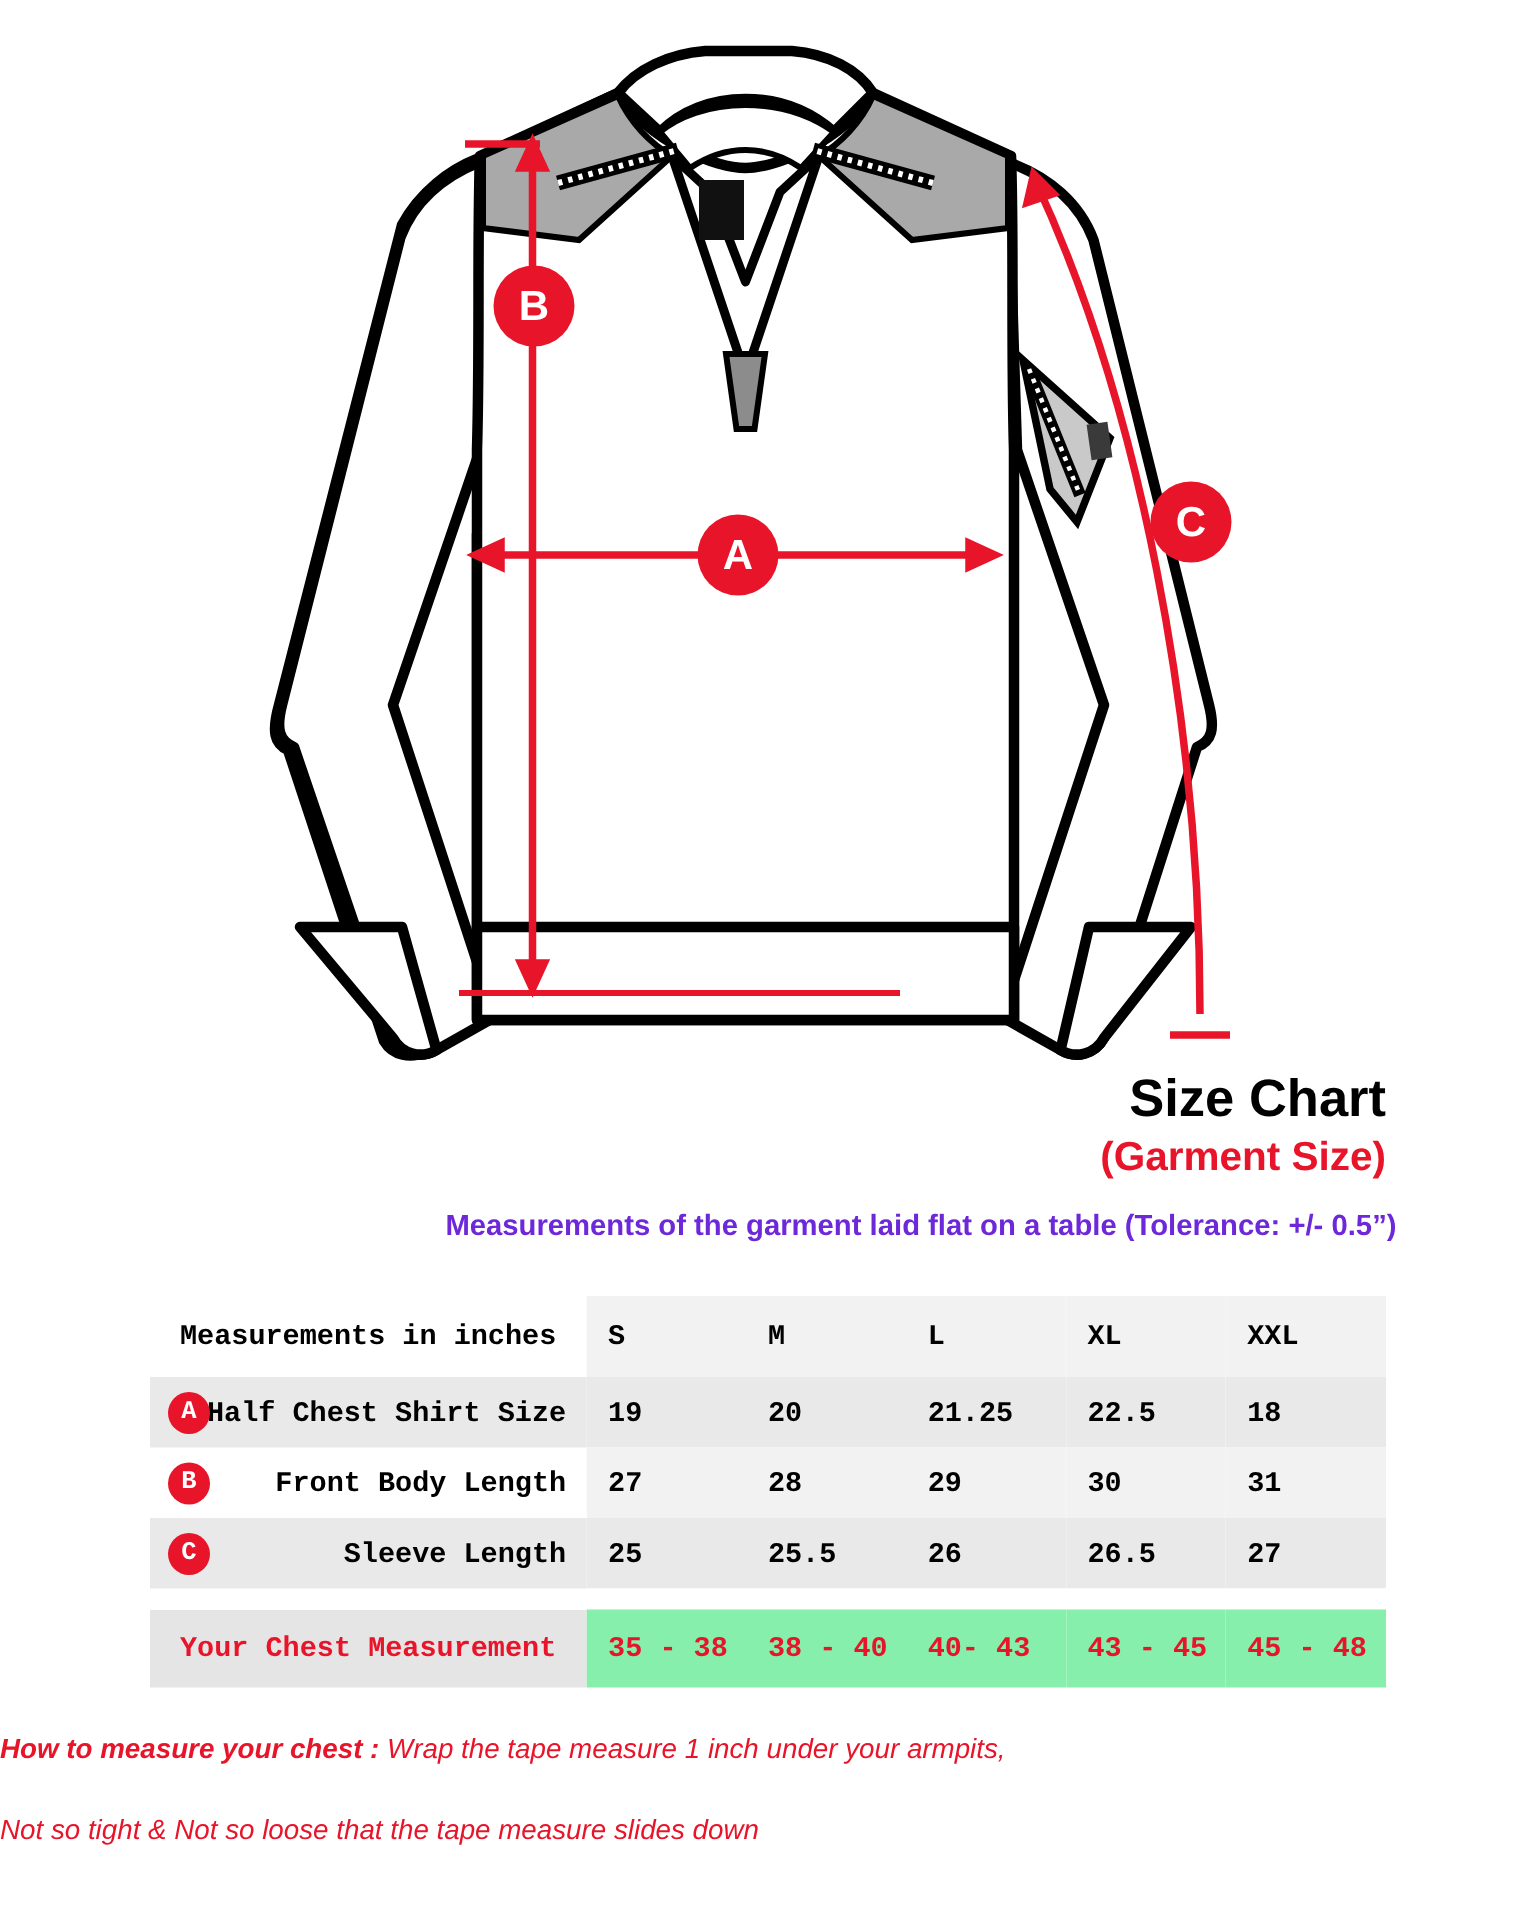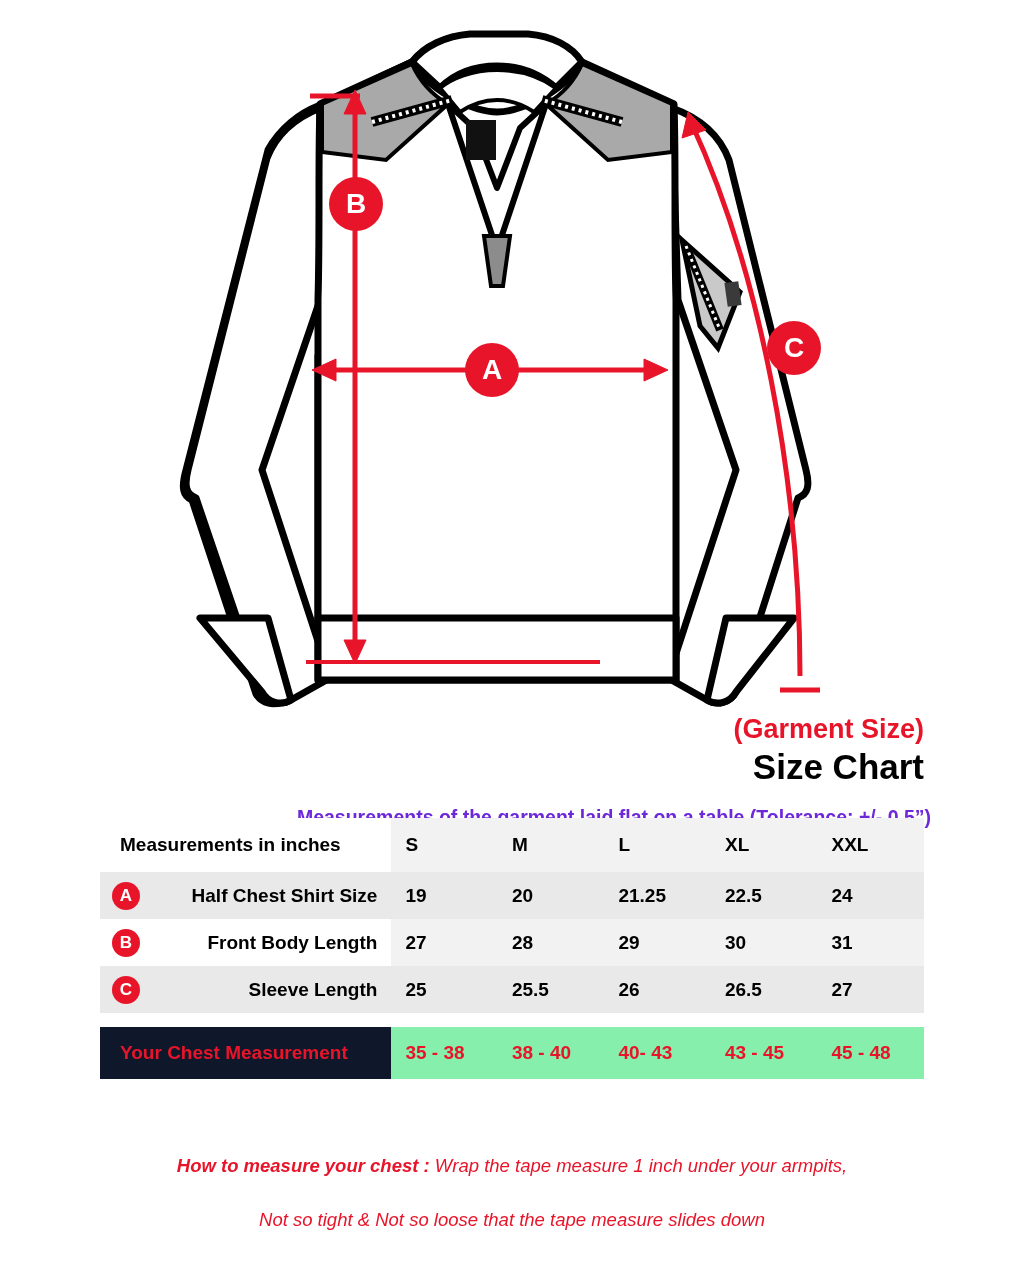--- a/index.html
+++ b/index.html
@@ -57,24 +57,25 @@
     text-align: right;
     font-size: 19.5px;
     font-weight: bold;
     color: #6d28d9;
   }
 
   
   #size-table {
     position: absolute;
     left: 100px;
-    top: 818px;
+    top: 864px;
     width: 824px;
     border-collapse: collapse;
     table-layout: fixed;
+    font-family: Liberation Mono, monospace;
   }
   #size-table td, #size-table th {
     padding: 0;
     margin: 0;
   }
   .col-label { width: 290px; }
   .col-size  { width: 106px; }
 
   .row-head td {
     height: 54px;
@@ -122,33 +123,32 @@
     text-align: center;
   }
 
   
   .row-highlight td {
     height: 52px;
     font-size: 19px;
     font-weight: bold;
     color: #e8152a;
     vertical-align: middle;
-    background: #0f172a;
+    background: #e5e5e5;
   }
   .row-highlight td.val-cell { background: #86efac; }
 
   .spacer-row td { height: 14px; background: #ffffff; }
 
   
   #howto-note {
     position: absolute;
     left: 0;
     top: 1152px;
     width: 1024px;
-    text-align: center;
     color: #e8152a;
     font-size: 18.5px;
     font-style: italic;
     line-height: 27px;
   }
   #howto-note b { font-weight: bold; }
 </style>
 </head>
 <body>
 
@@ -234,22 +234,22 @@
 
     <circle cx="356" cy="204" r="27" fill="#e8152a"></circle>
     <text x="356" y="213" text-anchor="middle" font-family="Liberation Sans, sans-serif" font-size="28" font-weight="bold" fill="#ffffff">B</text>
 
     <circle cx="794" cy="348" r="27" fill="#e8152a"></circle>
     <text x="794" y="357" text-anchor="middle" font-family="Liberation Sans, sans-serif" font-size="28" font-weight="bold" fill="#ffffff">C</text>
   </g>
 </svg>
 
 <div id="chart-title-block">
+  <div id="chart-title">Size Chart</div>
   <div id="chart-subtitle">(Garment Size)</div>
-  <div id="chart-title">Size Chart</div>
 </div>
 
 <div id="tolerance-note">Measurements of the garment laid flat  on a table  (Tolerance: +/- 0.5”)</div>
 
 <table id="size-table">
   <colgroup>
     <col class="col-label">
       <col class="col-size">
       <col class="col-size">
     <col class="col-size">
@@ -268,21 +268,21 @@
 
     <tr class="row-data">
       <td class="lbl-cell shade">
         <span class="badge">A</span>
         <span>Half Chest Shirt Size</span>
       </td>
       <td class="val-cell shade">19</td>
       <td class="val-cell shade">20</td>
       <td class="val-cell shade">21.25</td>
       <td class="val-cell shade">22.5</td>
-      <td class="val-cell shade">24</td>
+      <td class="val-cell shade">18</td>
     </tr>
 
     <tr class="row-data">
       <td class="lbl-cell blank">
         <span class="badge">B</span>
         <span>Front Body Length</span>
       </td>
       <td class="val-cell shade-light">27</td>
       <td class="val-cell shade-light">28</td>
       <td class="val-cell shade-light">29</td>

